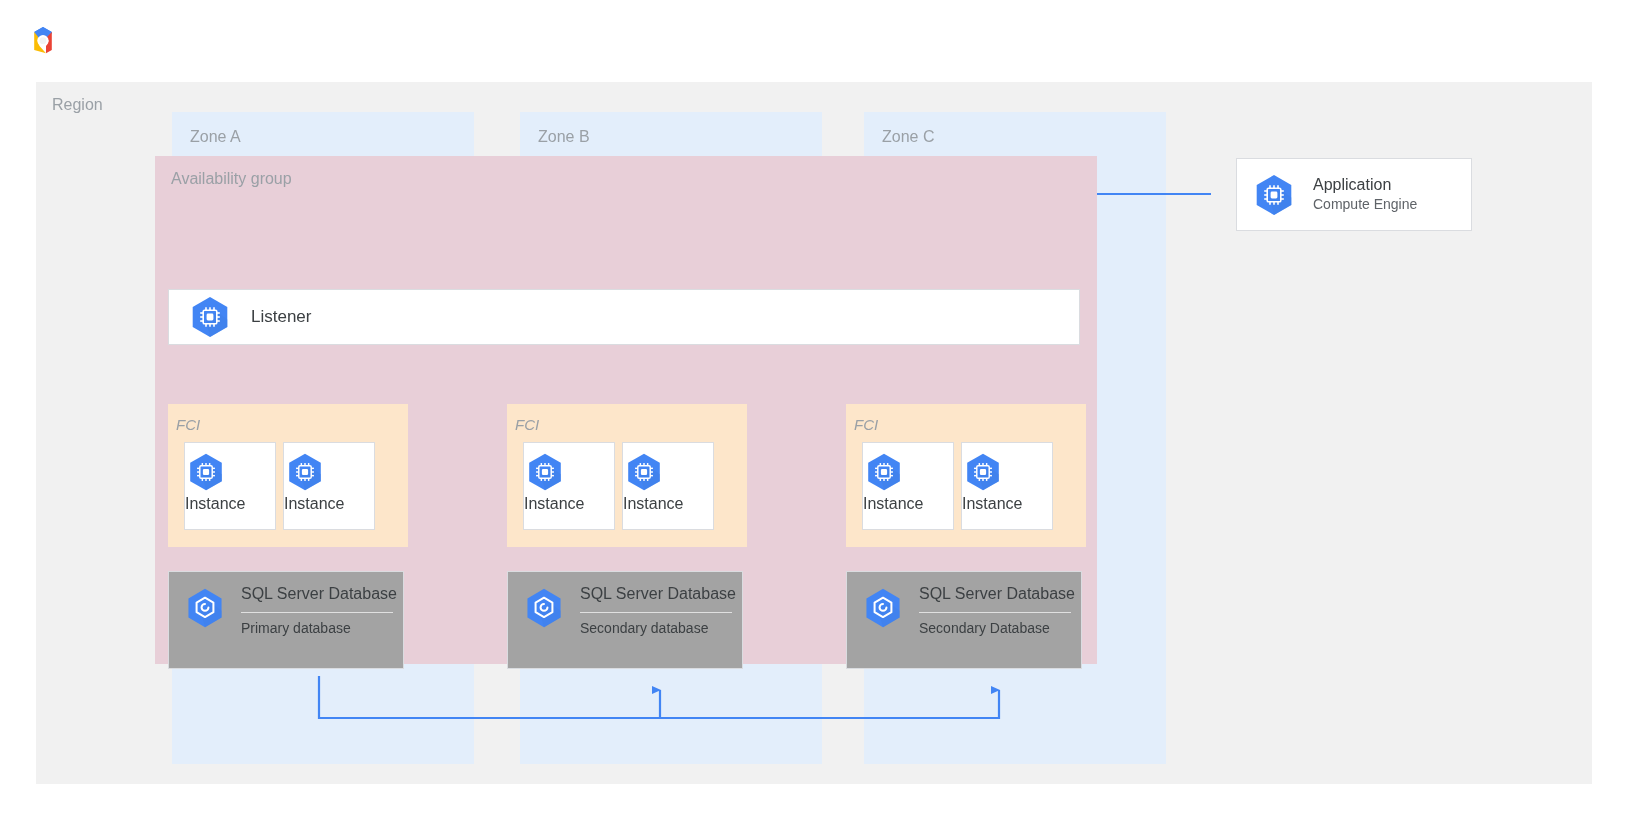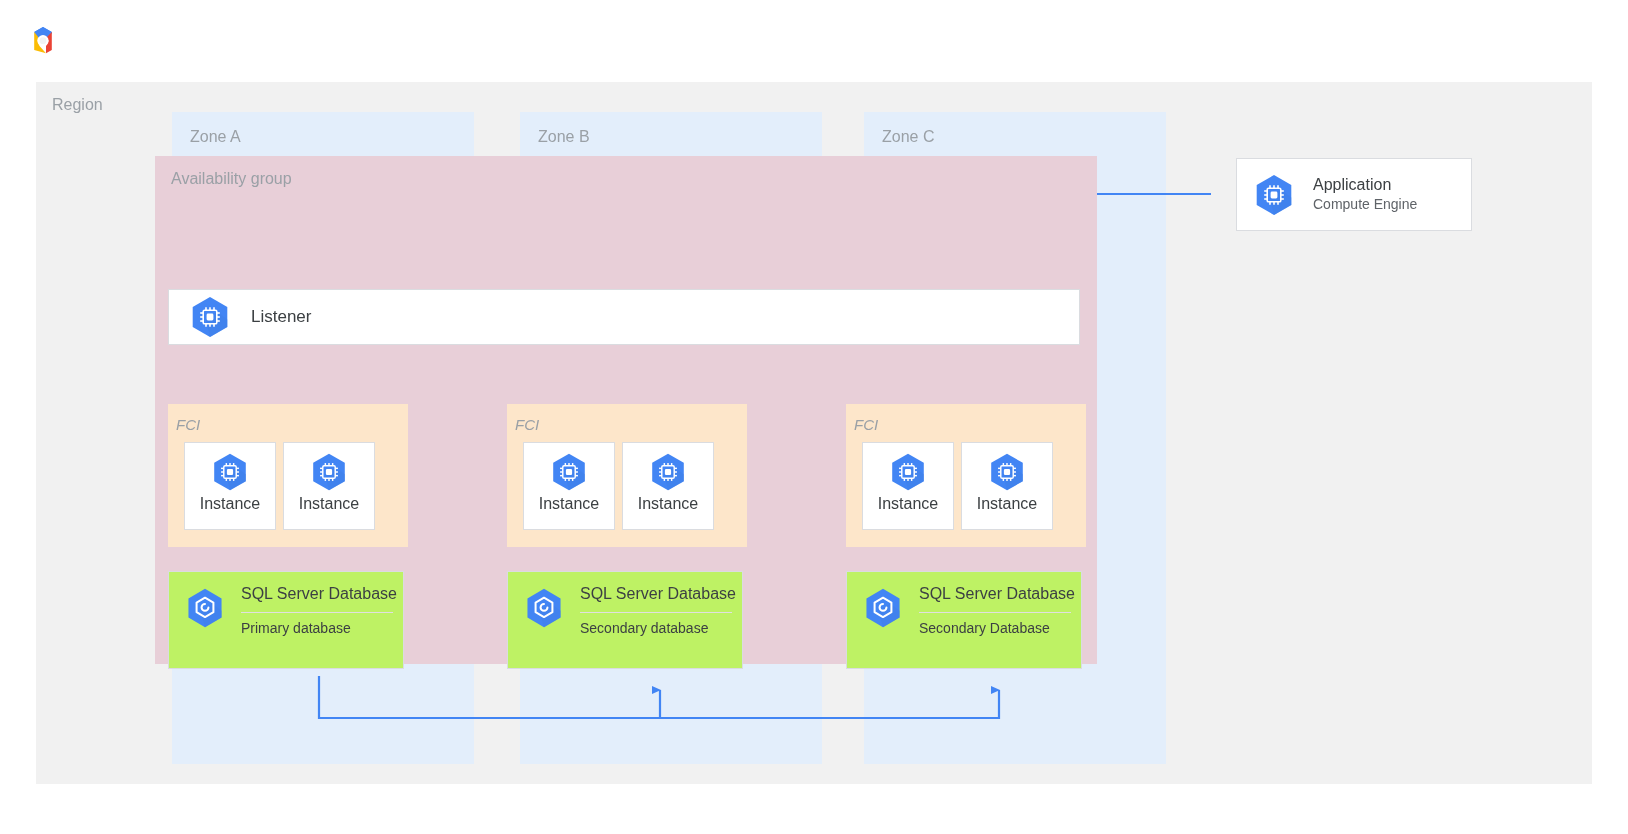--- a/index.html
+++ b/index.html
@@ -144,38 +144,37 @@
 
   .instance-card {
     position: absolute;
     top: 38px;
     width: 92px; height: 88px;
     background: #ffffff;
     border: 1px solid #dadce0;
     box-sizing: border-box;
     display: flex;
     flex-direction: column;
-    align-items: center;
     justify-content: flex-start;
   }
   .instance-card.left  { left: 16px; }
   .instance-card.right { left: 115px; }
   .instance-card .hex-wrap { margin-top: 8px; }
   .instance-card .inst-label {
     margin-top: 2px;
     font-size: 16px;
     color: #3c4043;
   }
 
   
   .db-card {
     position: absolute;
     top: 415px;
     width: 236px; height: 98px;
-    background: #bef264;
+    background: #a3a3a3;
     border: 1px solid #dadce0;
     box-sizing: border-box;
     display: flex;
     align-items: flex-start;
   }
   #db-a { left: 13px; }
   #db-b { left: 352px; }
   #db-c { left: 691px; }
   .db-card .hex-wrap { margin-left: 14px; margin-top: 14px; }
   .db-card .db-text {

